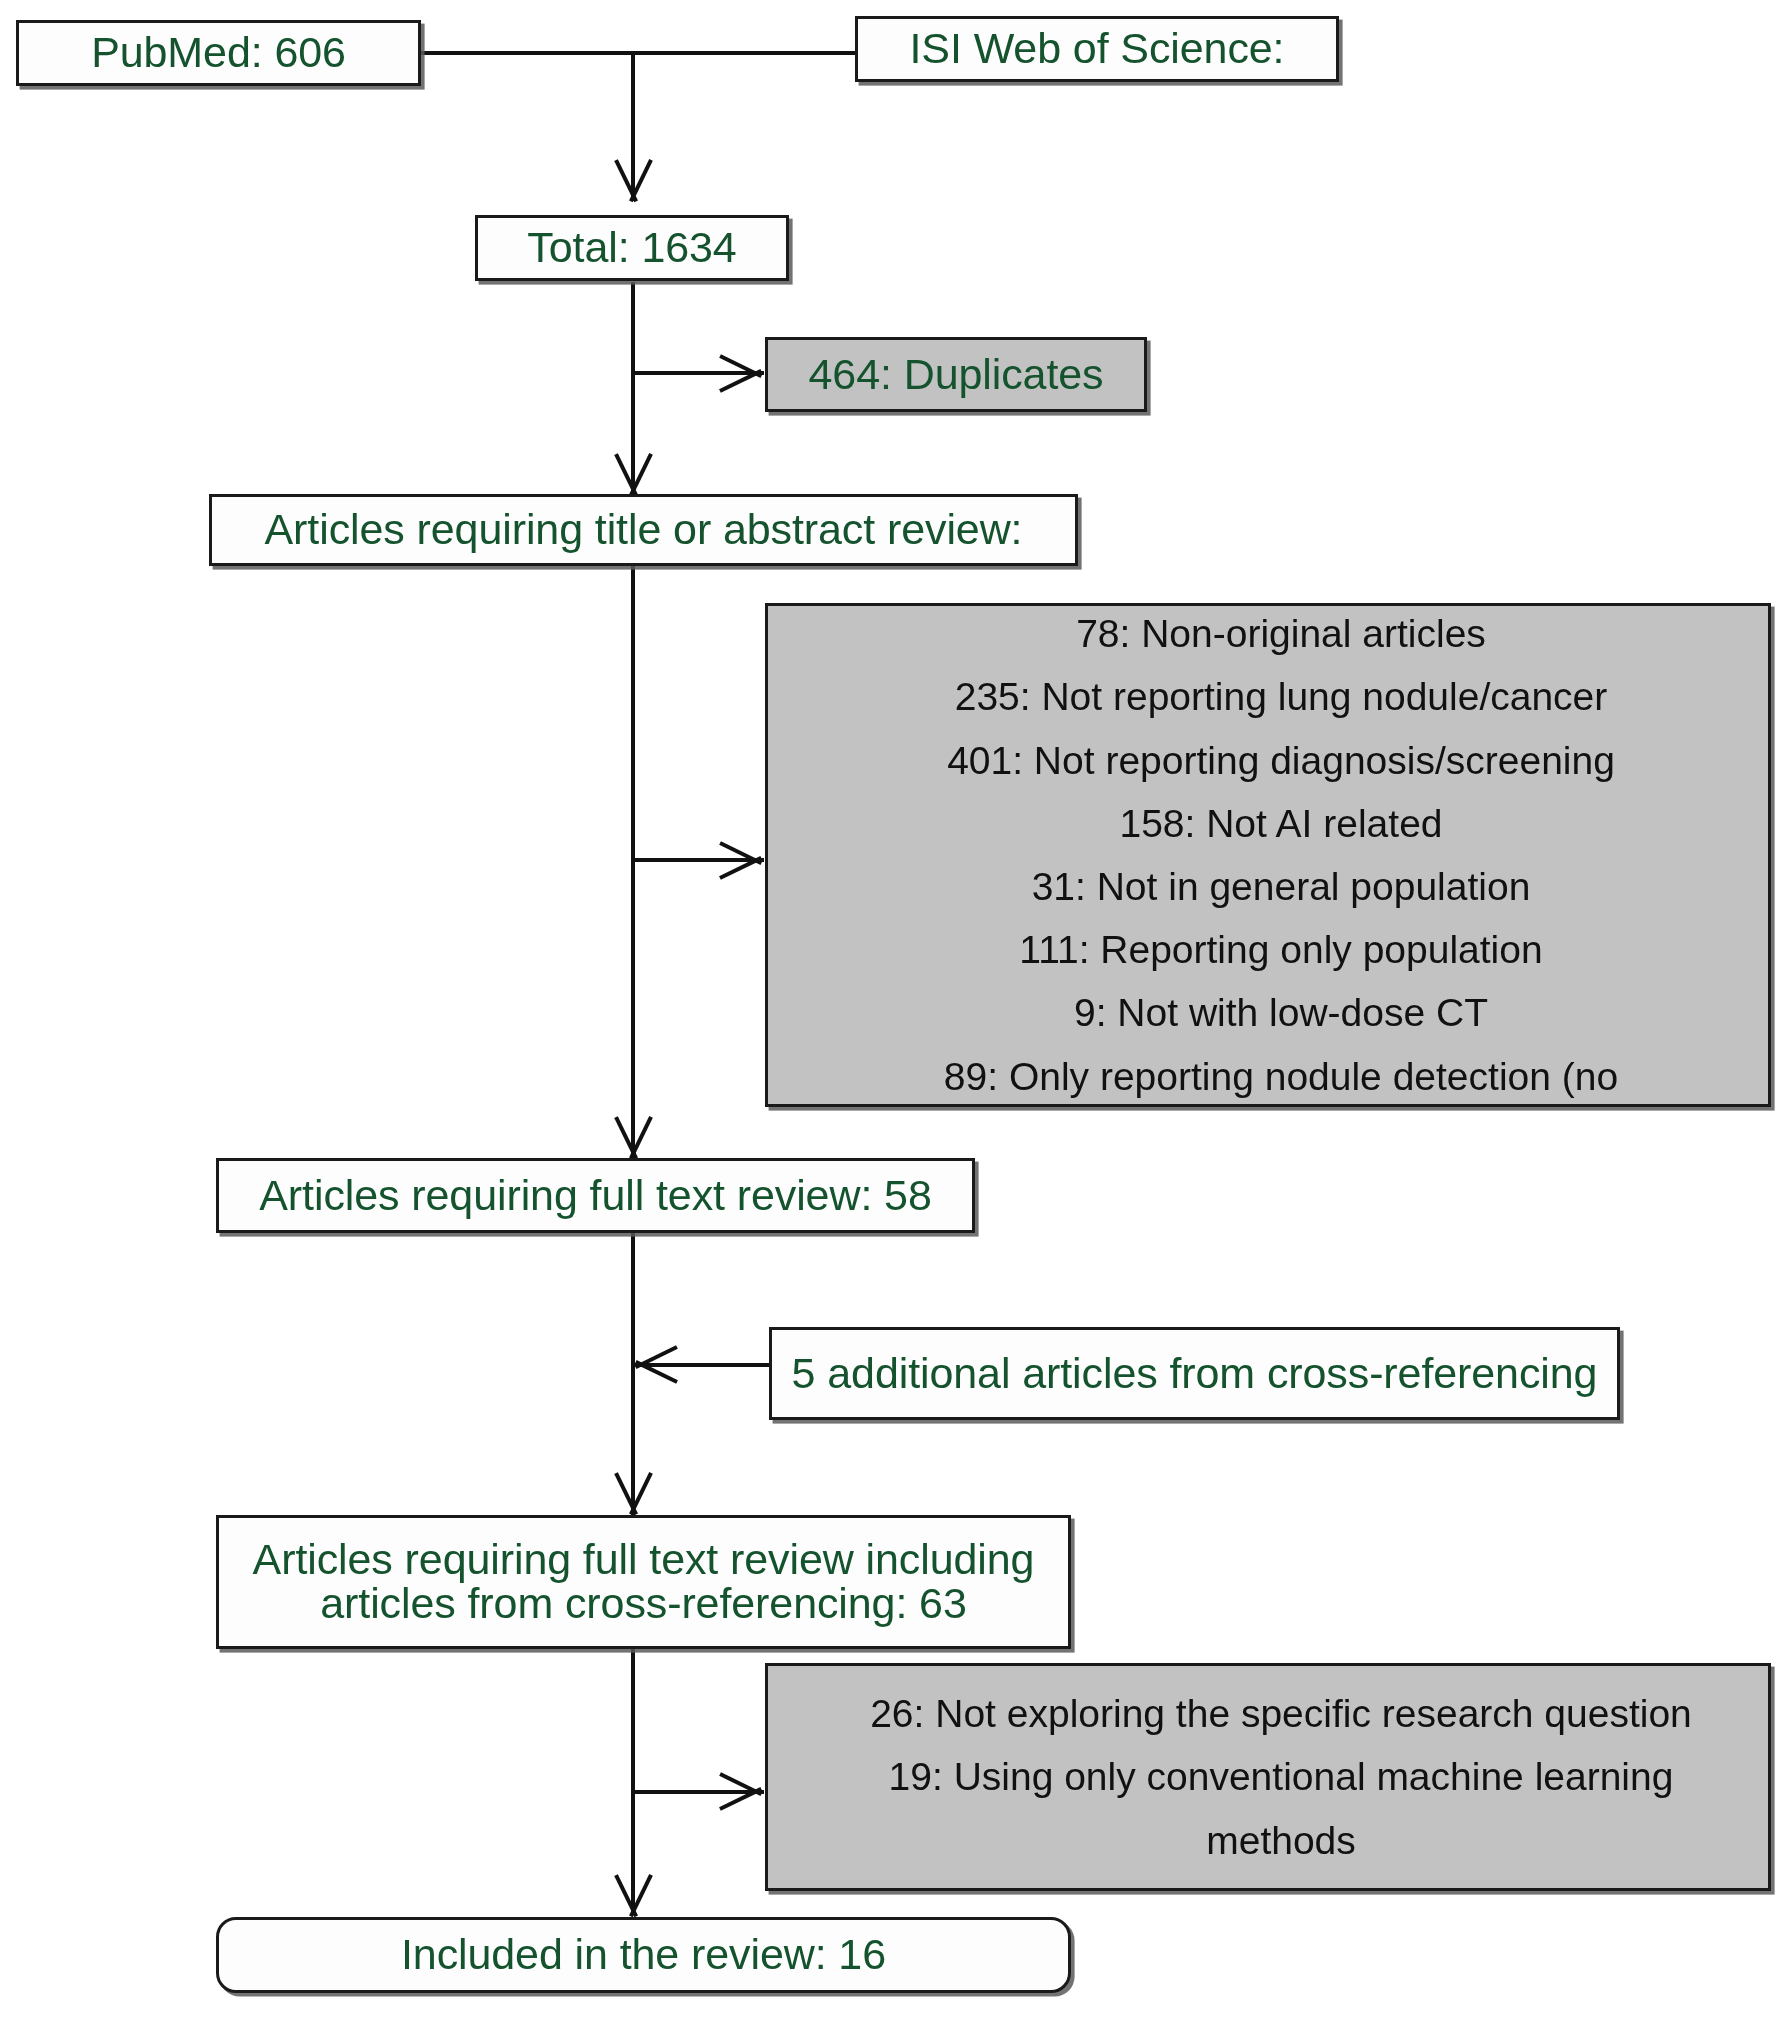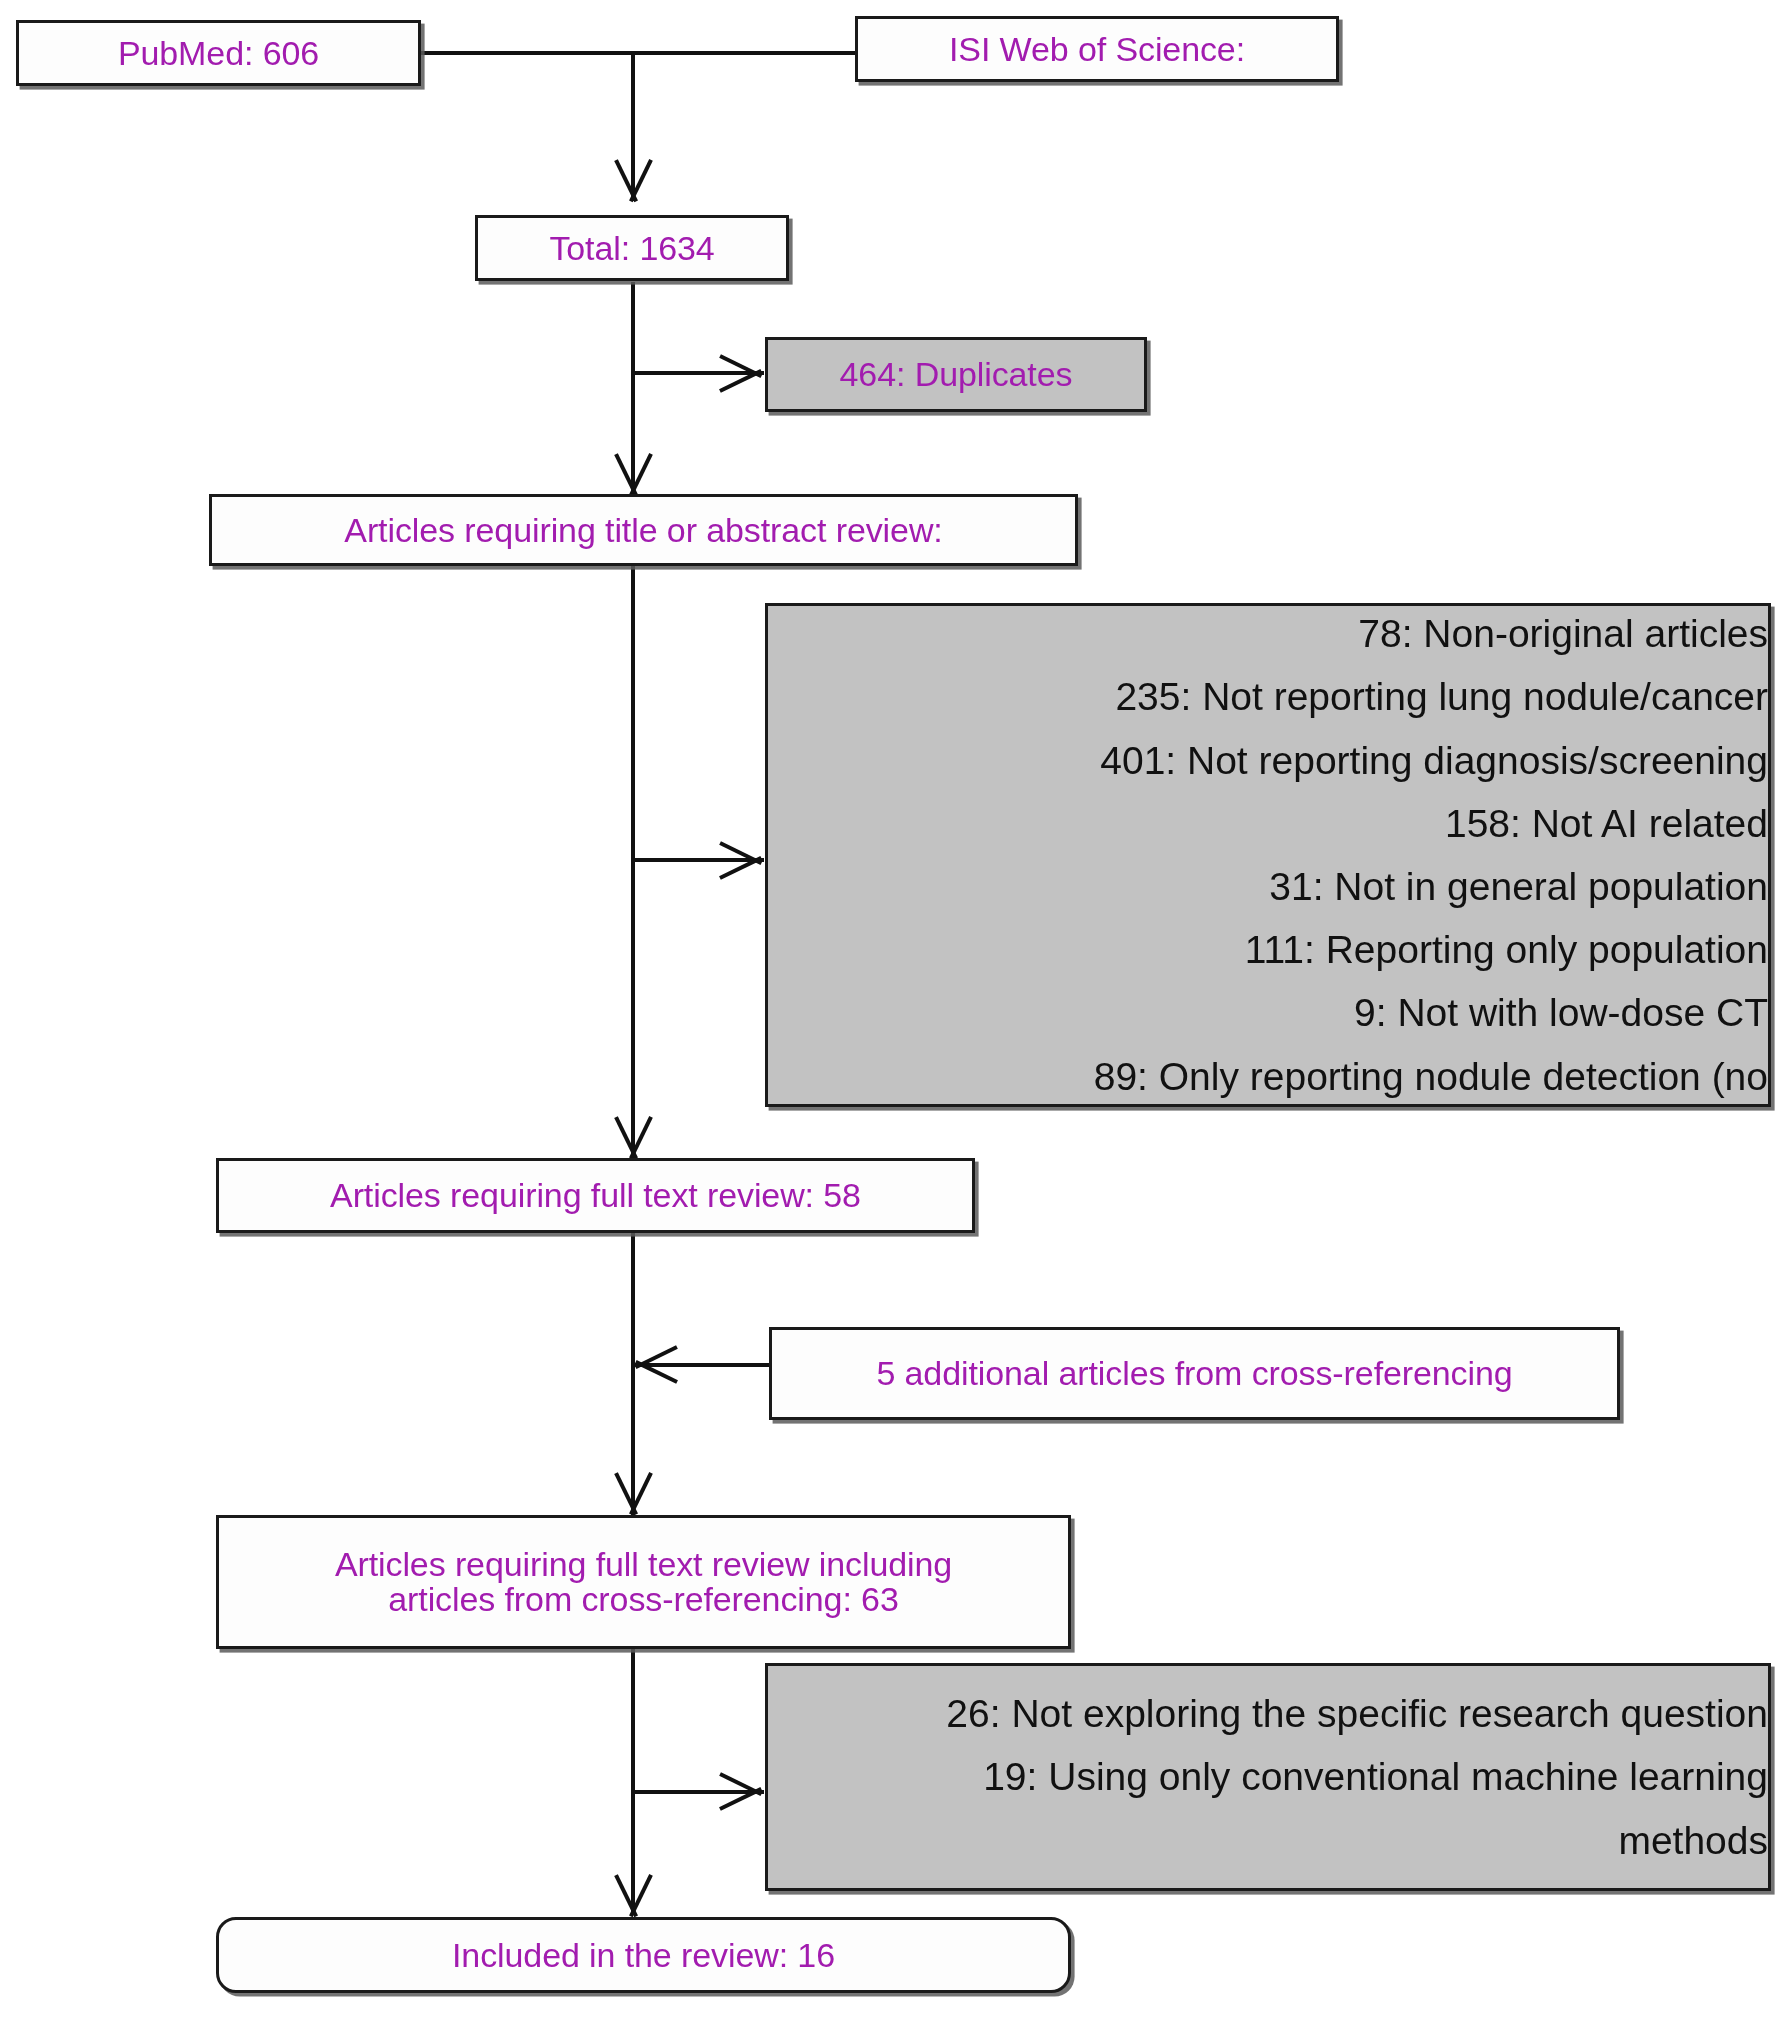--- a/index.html
+++ b/index.html
@@ -28,30 +28,30 @@
     align-items: center;
     box-shadow: 3.6px 3.6px 0 0 rgba(90,90,90,0.85);
     z-index: 5;
   }
   .node.center {
     justify-content: center;
     text-align: center;
   }
   .node.left {
     justify-content: flex-start;
-    text-align: right;
+    text-align: center;
   }
   .node.shaded {
     background: #c2c2c2;
   }
   .node .txt {
     display: block;
     width: 100%;
-    color: #a21caf;
-    font-size: 34px;
+    color: #14532d;
+    font-size: 43px;
     line-height: 1.02;
     letter-spacing: -0.1px;
     white-space: pre-line;
   }
   .node .line {
     display: block;
     color: #111111;
     font-size: 39px;
     line-height: 1.62;
     white-space: pre-line;

